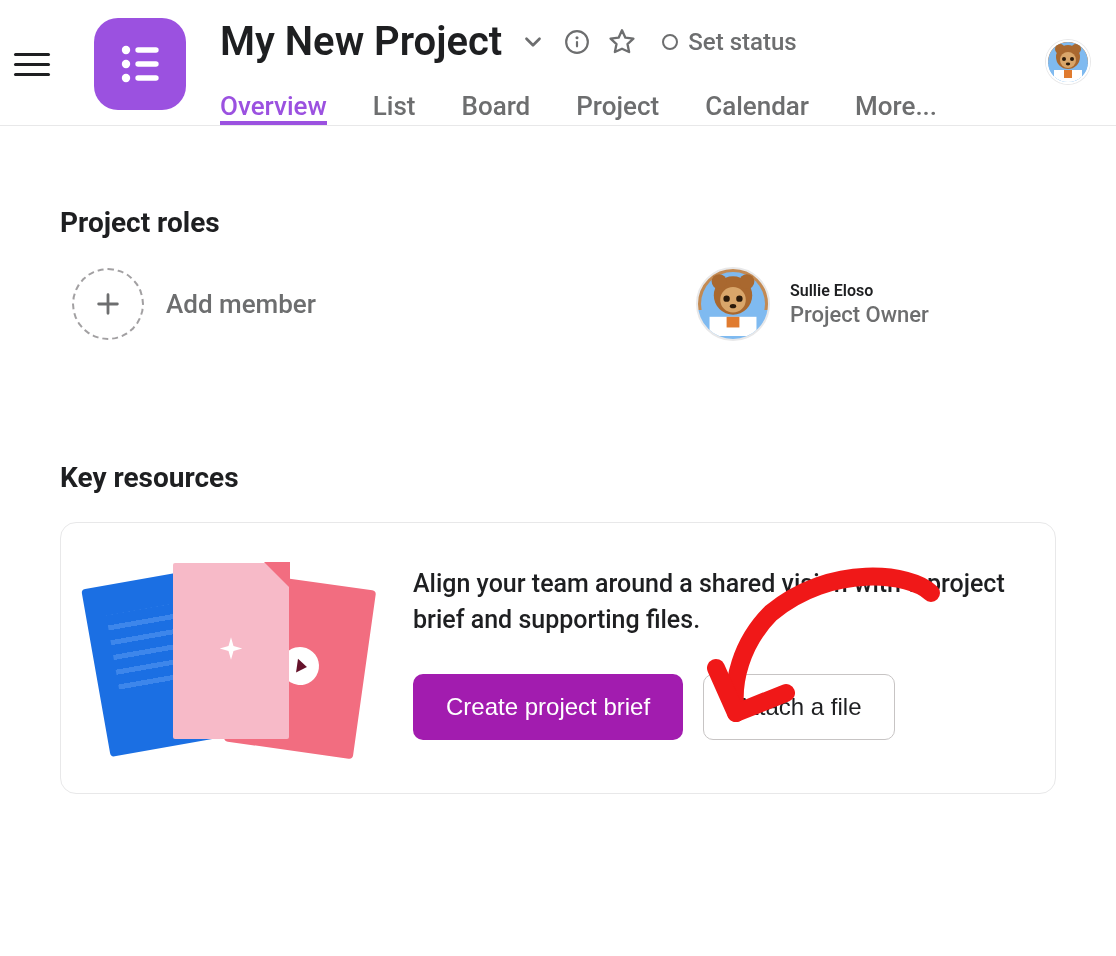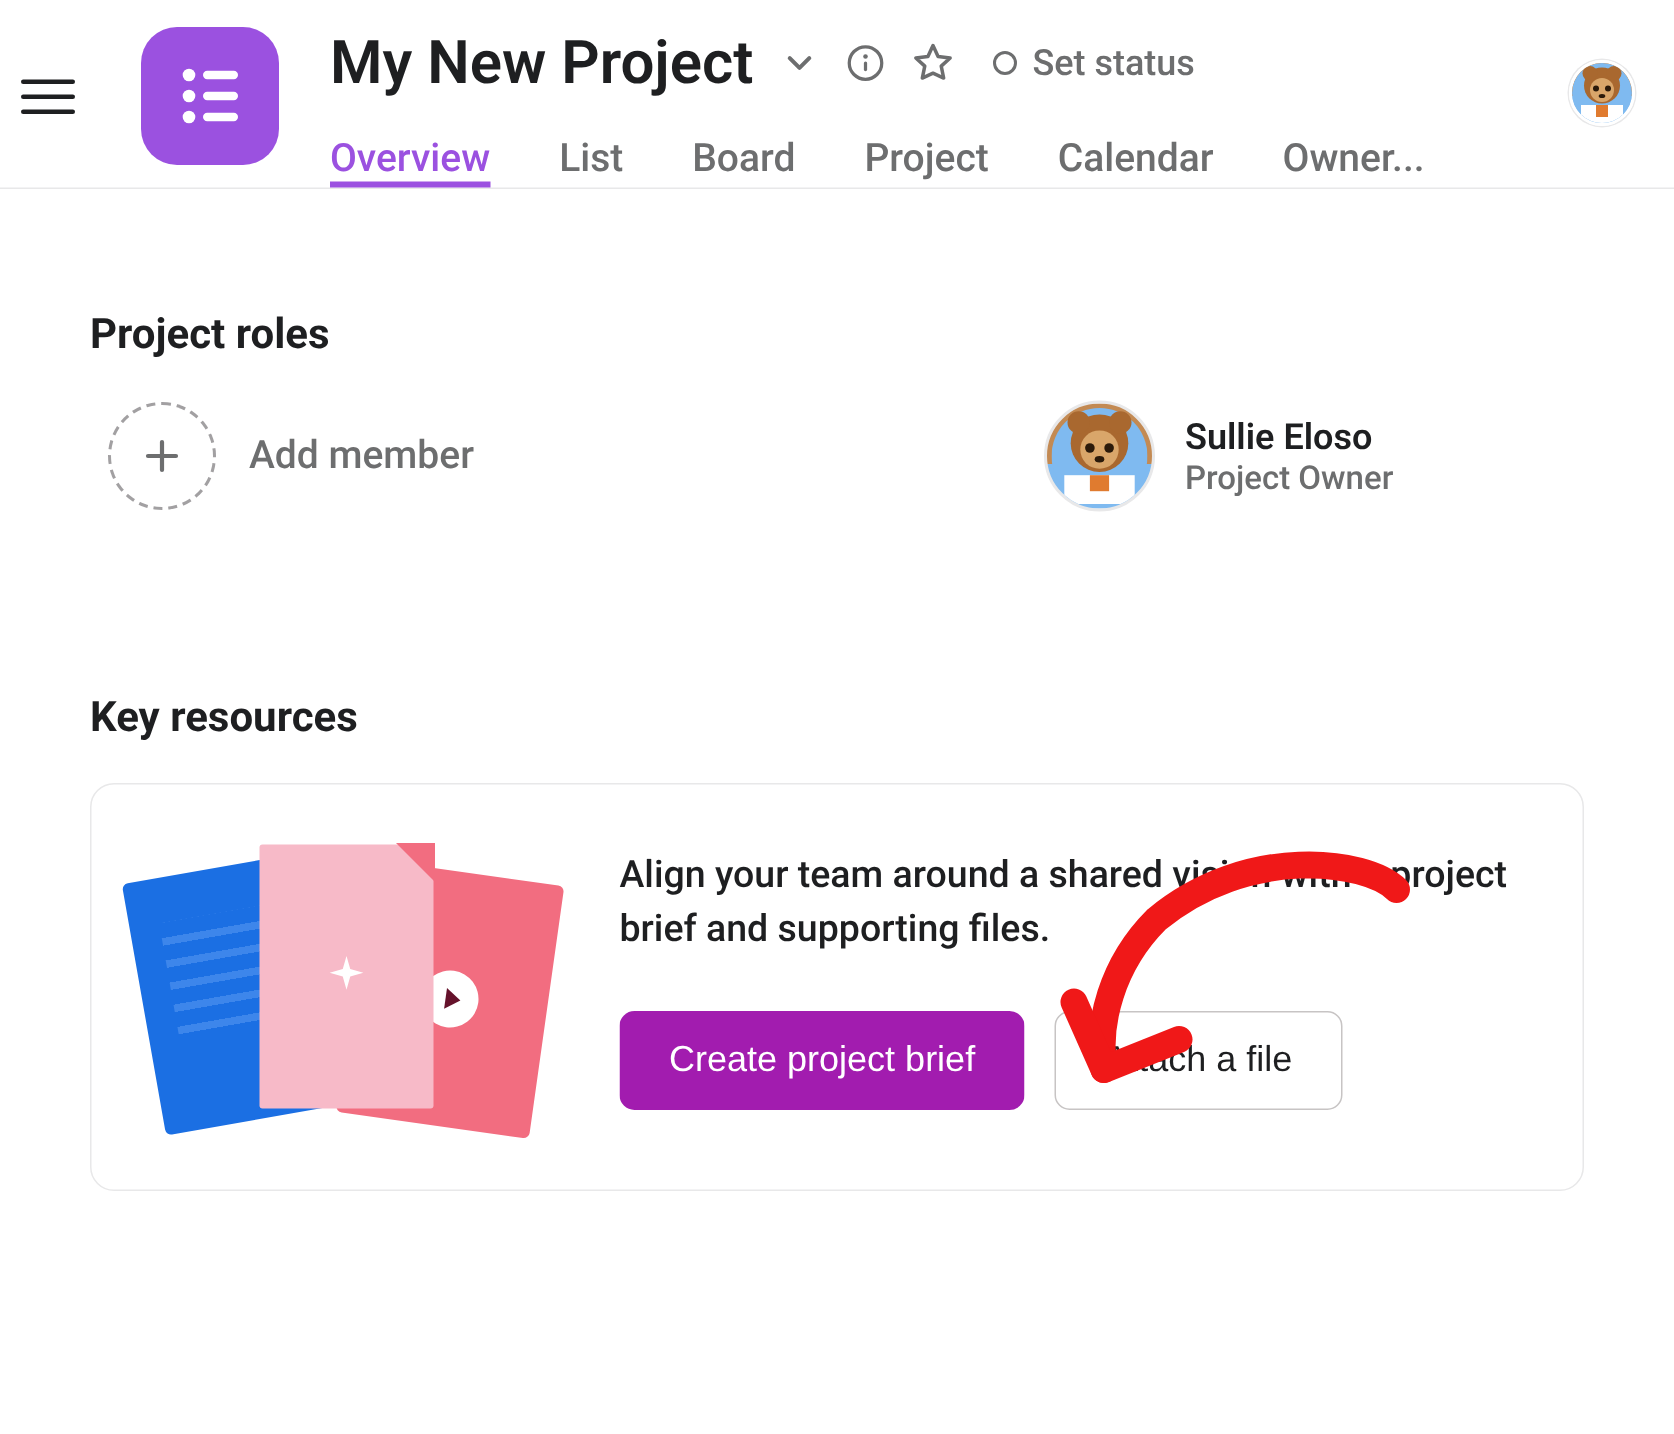--- a/index.html
+++ b/index.html
@@ -174,21 +174,21 @@
       width: 74px;
       height: 74px;
       border-radius: 50%;
       overflow: hidden;
       background: linear-gradient(#c38a53 58%, #7fbaf0 58%);
       display: flex;
       align-items: center;
       justify-content: center;
       border: 2px solid #e8e8e9;
     }
-    .owner-name { font-size: 24px; font-weight: 600; color: #1e1f21; }
+    .owner-name { font-size: 16px; font-weight: 600; color: #1e1f21; }
     .owner-role { font-size: 22px; font-weight: 500; color: #6d6e6f; margin-top: 2px; }
 
     
     .card {
       border: 1px solid #e8e8e9;
       border-radius: 16px;
       padding: 40px 34px 50px 34px;
       display: flex;
       gap: 48px;
       align-items: center;
@@ -333,21 +333,21 @@
         <span>Set status</span>
       </span>
     </div>
 
     <div class="tabs">
       <div class="tab active">Overview</div>
       <div class="tab">List</div>
       <div class="tab">Board</div>
       <div class="tab">Project</div>
       <div class="tab">Calendar</div>
-      <div class="tab">Owner...</div>
+      <div class="tab">More...</div>
     </div>
   </div>
 
   <div class="avatar">
     <svg viewBox="0 0 40 40" width="40" height="40">
       <circle cx="20" cy="20" r="20" fill="#7fbaf0"></circle>
       <circle cx="20" cy="15" r="12" fill="#a9682f"></circle>
       <circle cx="20" cy="18" r="8" fill="#d9a66a"></circle>
       <circle cx="16" cy="17" r="2" fill="#2b1a0a"></circle>
       <circle cx="24" cy="17" r="2" fill="#2b1a0a"></circle>

